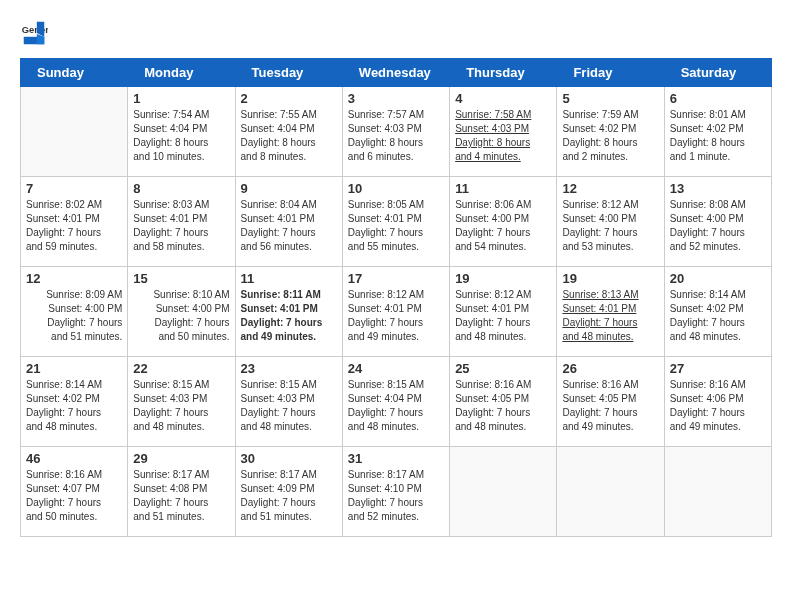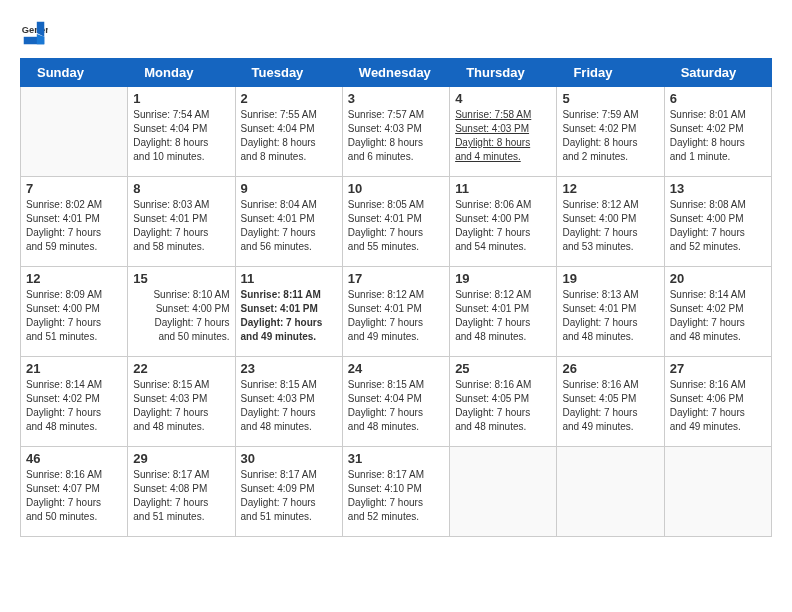--- a/index.html
+++ b/index.html
@@ -201,21 +201,21 @@
           <div class="day-number">13</div>
           <div class="day-info" style="white-space: pre-line;">Sunrise: 8:08 AM
 Sunset: 4:00 PM
 Daylight: 7 hours
 and 52 minutes.</div>
         </td>
       </tr>
       <tr>
         <td>
           <div class="day-number">12</div>
-          <div class="day-info" style="white-space: pre-line;">Sunrise: 8:09 AM
+          <div class="day-info" style="white-space: pre-line; text-align: right;">Sunrise: 8:09 AM
 Sunset: 4:00 PM
 Daylight: 7 hours
 and 51 minutes.</div>
         </td>
         <td>
           <div class="day-number">15</div>
           <div class="day-info" style="white-space: pre-line; text-align: right;">Sunrise: 8:10 AM
 Sunset: 4:00 PM
 Daylight: 7 hours
 and 50 minutes.</div>
@@ -236,21 +236,21 @@
         </td>
         <td>
           <div class="day-number">19</div>
           <div class="day-info" style="white-space: pre-line;">Sunrise: 8:12 AM
 Sunset: 4:01 PM
 Daylight: 7 hours
 and 48 minutes.</div>
         </td>
         <td>
           <div class="day-number">19</div>
-          <div class="day-info" style="white-space: pre-line;">Sunrise: 8:13 AM
+          <div class="day-info" style="white-space: pre-line; text-decoration: underline;">Sunrise: 8:13 AM
 Sunset: 4:01 PM
 Daylight: 7 hours
 and 48 minutes.</div>
         </td>
         <td>
           <div class="day-number">20</div>
           <div class="day-info" style="white-space: pre-line;">Sunrise: 8:14 AM
 Sunset: 4:02 PM
 Daylight: 7 hours
 and 48 minutes.</div>

